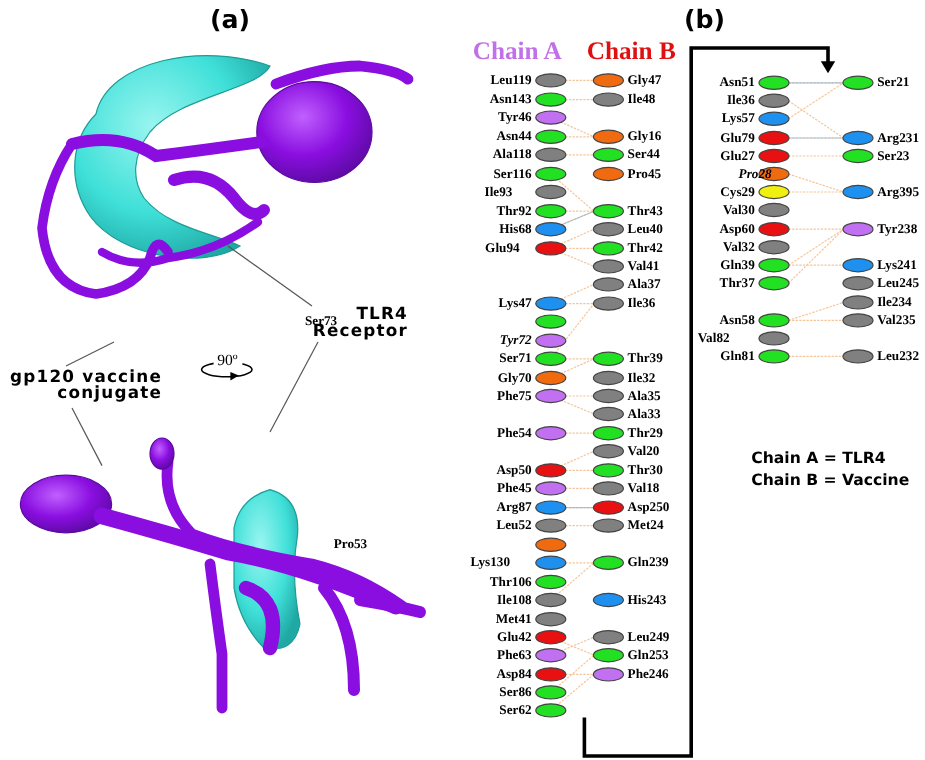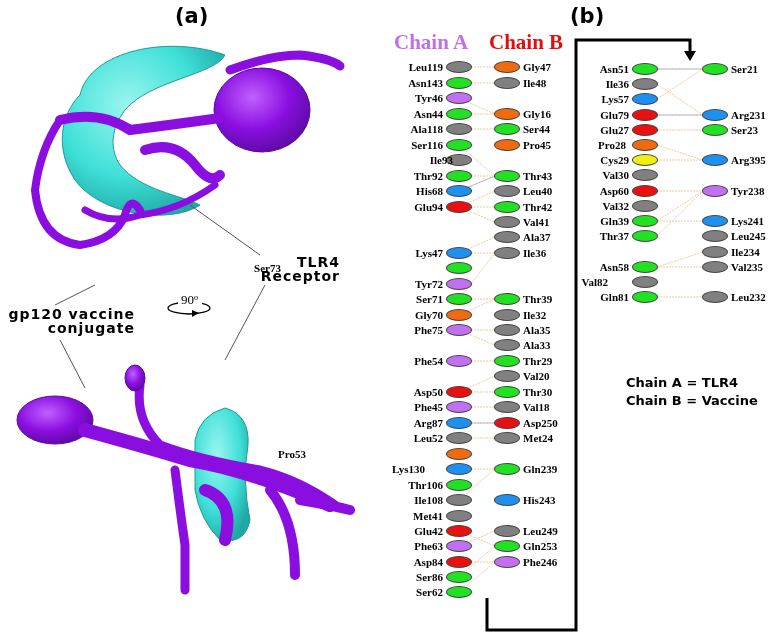--- a/index.html
+++ b/index.html
@@ -165,43 +165,43 @@
     <div class="res" style="top: 122px; left: 0px; width: 771px;">
       <div class="ell" style="left: 446px; background: rgb(128, 128, 128);"></div>
       <span class="lab" style="right: 328px; text-align: right;">Ala118</span>
     </div>
     <div class="res" style="top: 138px; left: 0px; width: 771px;">
       <div class="ell" style="left: 446px; background: rgb(34, 224, 34);"></div>
       <span class="lab" style="right: 328px; text-align: right;">Ser116</span>
     </div>
     <div class="res" style="top: 153px; left: 0px; width: 771px;">
       <div class="ell" style="left: 446px; background: rgb(128, 128, 128);"></div>
-      <span class="lab" style="right: 318px; text-align: left;">Ile93</span>
+      <span class="lab" style="right: 344px; text-align: left;">Ile93</span>
     </div>
     <div class="res" style="top: 169px; left: 0px; width: 771px;">
       <div class="ell" style="left: 446px; background: rgb(34, 224, 34);"></div>
       <span class="lab" style="right: 328px; text-align: right;">Thr92</span>
     </div>
     <div class="res" style="top: 184px; left: 0px; width: 771px;">
       <div class="ell" style="left: 446px; background: rgb(30, 144, 240);"></div>
       <span class="lab" style="right: 328px; text-align: right;">His68</span>
     </div>
     <div class="res" style="top: 200px; left: 0px; width: 771px;">
       <div class="ell" style="left: 446px; background: rgb(232, 16, 16);"></div>
-      <span class="lab" style="right: 328px; text-align: left; margin-left: 30px;">Glu94</span>
+      <span class="lab" style="right: 338px; text-align: left; margin-left: 30px;">Glu94</span>
     </div>
     <div class="res" style="top: 246px; left: 0px; width: 771px;">
       <div class="ell" style="left: 446px; background: rgb(30, 144, 240);"></div>
       <span class="lab" style="right: 328px; text-align: right;">Lys47</span>
     </div>
     <div class="res" style="top: 261px; left: 0px; width: 609px;">
       <div class="ell" style="left: 446px; background: rgb(34, 224, 34);"></div>
       <span class="lab" style="right: 328px; text-align: right;">Ser73</span>
     </div>
-    <div class="res" style="top: 277px; left: 0px; width: 771px;">
+    <div class="res" style="top: 277px; left: 0px; width: 771px; font-style: italic;">
       <div class="ell" style="left: 446px; background: rgb(192, 112, 240);"></div>
       <span class="lab" style="right: 328px; text-align: right;">Tyr72</span>
     </div>
     <div class="res" style="top: 292px; left: 0px; width: 771px;">
       <div class="ell" style="left: 446px; background: rgb(34, 224, 34);"></div>
       <span class="lab" style="right: 328px; text-align: right;">Ser71</span>
     </div>
     <div class="res" style="top: 308px; left: 0px; width: 771px;">
       <div class="ell" style="left: 446px; background: rgb(240, 106, 16);"></div>
       <span class="lab" style="right: 328px; text-align: right;">Gly70</span>
@@ -393,21 +393,21 @@
     <div class="res" style="top: 108px; left: 0px; width: 771px;">
       <div class="ell" style="left: 632px; background: rgb(232, 16, 16);"></div>
       <span class="lab" style="right: 142px; text-align: right;">Glu79</span>
     </div>
     <div class="res" style="top: 123px; left: 0px; width: 771px;">
       <div class="ell" style="left: 632px; background: rgb(232, 16, 16);"></div>
       <span class="lab" style="right: 142px; text-align: right;">Glu27</span>
     </div>
     <div class="res" style="top: 138px; left: 0px; width: 771px;">
       <div class="ell" style="left: 632px; background: rgb(240, 106, 16);"></div>
-      <span class="lab" style="right: 145px; text-align: center;">Pro28</span>
+      <span class="lab" style="right: 128px; text-align: center; font-style: italic;">Pro28</span>
     </div>
     <div class="res" style="top: 153px; left: 0px; width: 771px;">
       <div class="ell" style="left: 632px; background: rgb(240, 240, 16);"></div>
       <span class="lab" style="right: 142px; text-align: right;">Cys29</span>
     </div>
     <div class="res" style="top: 168px; left: 0px; width: 771px;">
       <div class="ell" style="left: 632px; background: rgb(128, 128, 128);"></div>
       <span class="lab" style="right: 142px; text-align: right;">Val30</span>
     </div>
     <div class="res" style="top: 184px; left: 0px; width: 771px;">

